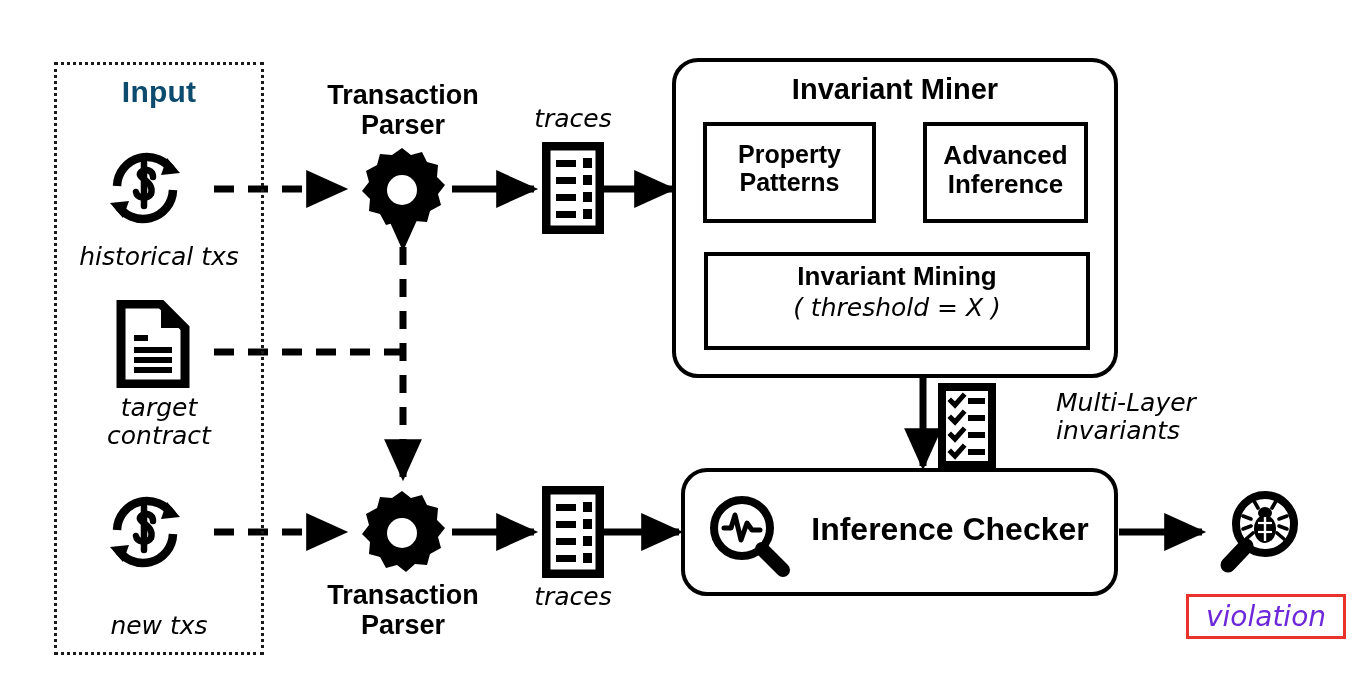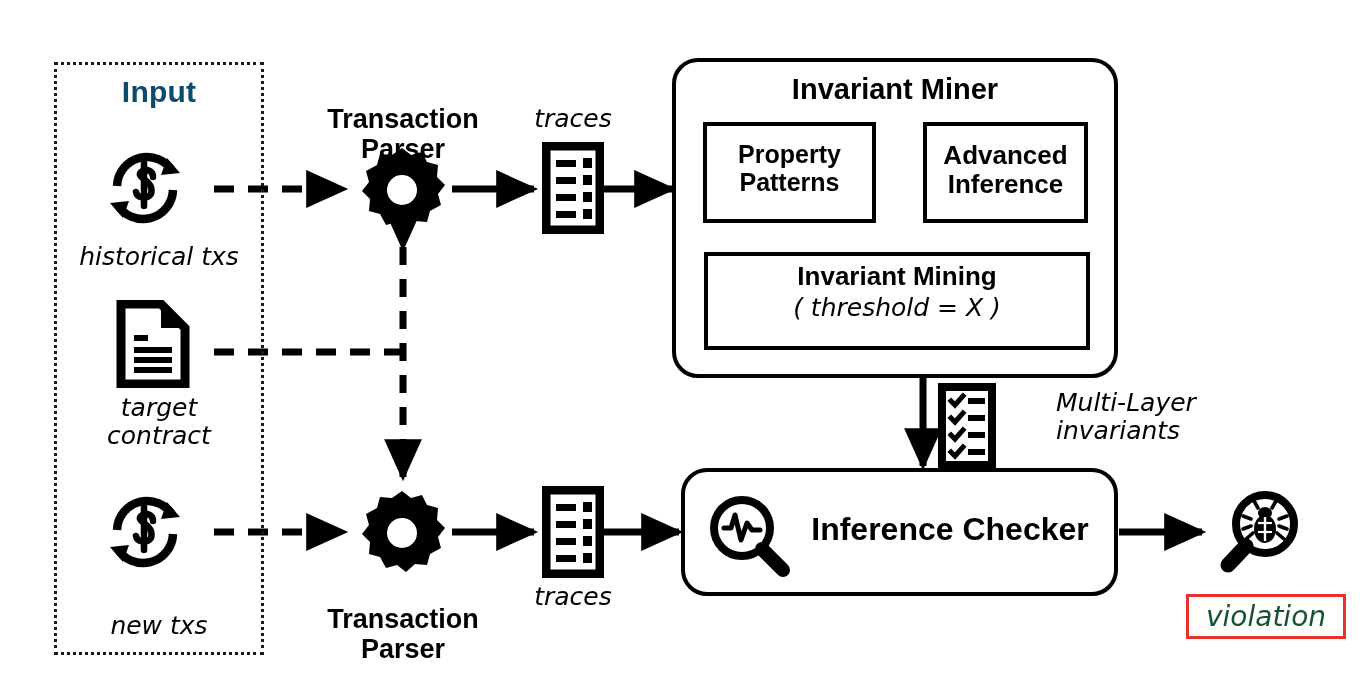--- a/index.html
+++ b/index.html
@@ -35,21 +35,20 @@
     line-height:1.12;
     white-space:pre-line;
     font-family:"DejaVu Sans",sans-serif;
   }
   .bold-cap{
     font-weight:bold;
     font-size:27px;
     text-align:center;
     line-height:1.12;
     white-space:pre-line;
-    margin-top:24px;
   }
 
   
   .round-box{
     border:4px solid #000;
     border-radius:26px;
     box-sizing:border-box;
     background:#fff;
   }
   .sq-box{
@@ -66,21 +65,21 @@
 
   
   #violation-box{
     left:1186px;top:594px;width:160px;height:45px;
     border:3px solid #e8322b;
     box-sizing:border-box;
     display:flex;align-items:center;justify-content:center;
     background:#fff;
   }
   #violation-text{
-    color:#14532d;
+    color:#6d28d9;
     font-style:italic;
     font-size:28px;
     font-family:"DejaVu Sans",sans-serif;
     line-height:1;
   }
 
   svg{display:block;}
 </style>
 </head>
 <body>

